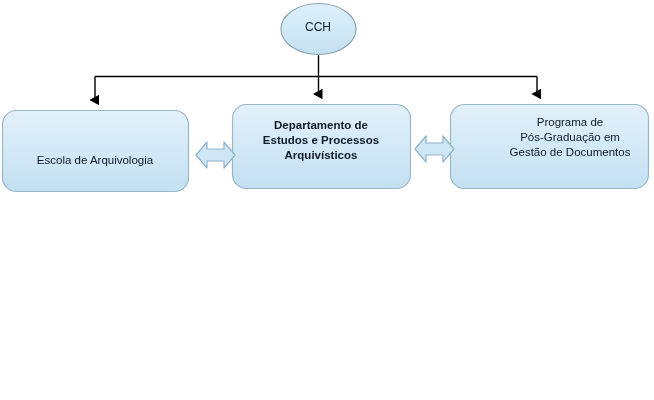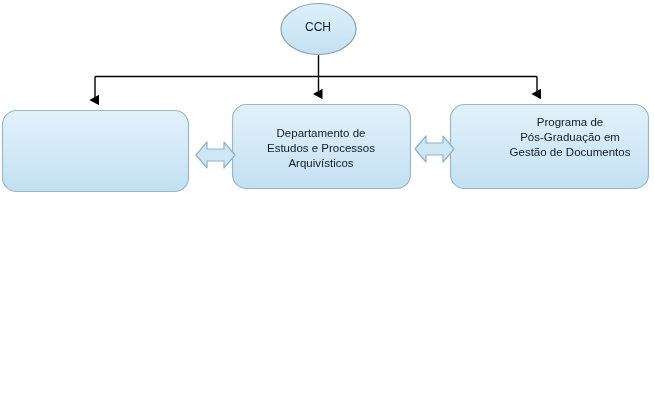--- a/index.html
+++ b/index.html
@@ -42,22 +42,23 @@
     font-size: 12px;
     line-height: 14px;
   }
   #label-escola {
     left: 4px;
     top: 153px;
     width: 182px;
   }
   #label-departamento {
     left: 234px;
-    top: 126px;
+    top: 118px;
     width: 174px;
+    font-weight: bold;
   }
   #label-programa {
     left: 452px;
     top: 115px;
     width: 236px;
   }
 </style>
 </head>
 <body>
 
@@ -103,20 +104,21 @@
 
     <path d="M 196 155 L 207 142 L 207 149 L 224 149 L 224 142 L 235 155
              L 224 168 L 224 161 L 207 161 L 207 168 Z" fill="#cfe6f4" stroke="#8fb4c8" stroke-width="1.2" stroke-linejoin="round"></path>
 
     <path d="M 415 149 L 426 136 L 426 143 L 443 143 L 443 136 L 454 149
              L 443 162 L 443 155 L 426 155 L 426 162 Z" fill="#cfe6f4" stroke="#8fb4c8" stroke-width="1.2" stroke-linejoin="round"></path>
   </svg>
 
   <div class="node-label" id="root-label">CCH</div>
 
+  <div class="node-label" id="label-escola">Escola de Arquivologia</div>
 
   <div class="node-label" id="label-departamento">Departamento de
 Estudos e Processos
 Arquivísticos</div>
 
   <div class="node-label" id="label-programa">Programa de
 Pós-Graduação em
 Gestão de Documentos</div>
 
 </div>

